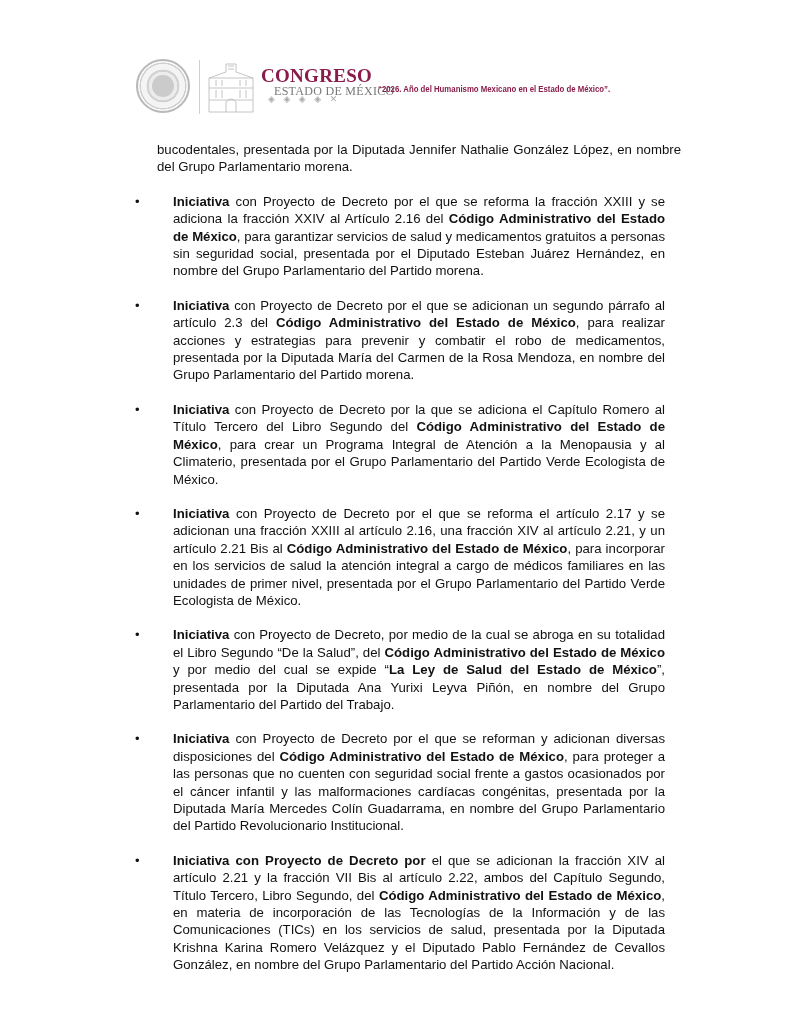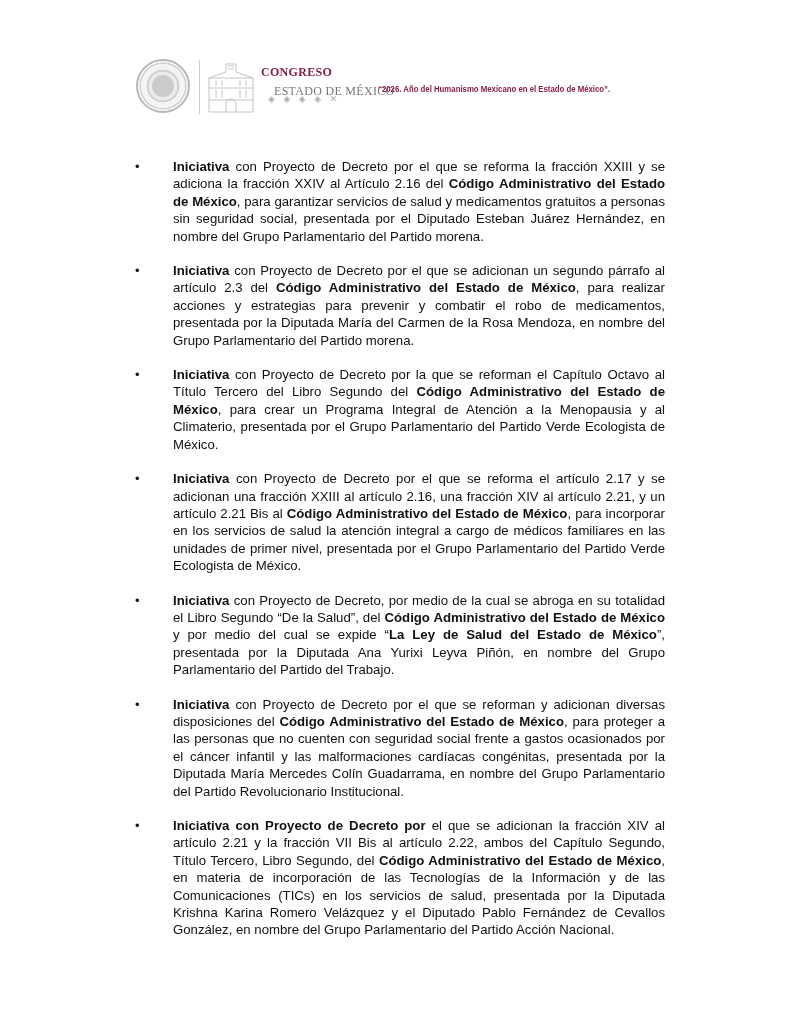--- a/index.html
+++ b/index.html
@@ -4,21 +4,21 @@
 <style>
   html, body { margin: 0; padding: 0; background: #ffffff; }
   body { width: 791px; height: 1024px; position: relative; overflow: hidden;
          font-family: "Liberation Sans", sans-serif; color: #111; }
   .header { position: absolute; left: 0; top: 0; width: 791px; height: 130px; }
   .seal { position: absolute; left: 136px; top: 59px; width: 54px; height: 54px; border-radius: 50%;
           border: 2px solid #b8b8b8; box-sizing: border-box; background: radial-gradient(circle, #ececec 0 40%, #d2d2d2 41% 46%, #f4f4f4 47% 62%, #cfcfcf 63% 66%, #fafafa 67%); }
   .seal-inner { position: absolute; left: 14px; top: 14px; width: 22px; height: 22px; border-radius: 50%; background: #bdbdbd; opacity: .7; }
   .vdivider { position: absolute; left: 199px; top: 60px; width: 1px; height: 54px; background: #cfcfcf; }
   .building { position: absolute; left: 206px; top: 58px; width: 50px; height: 56px; }
-  .congreso { position: absolute; left: 261px; top: 65px; font-family: "Liberation Serif", serif; font-weight: bold; font-size: 12px; color: #8a1c4a; letter-spacing: 0.3px; }
+  .congreso { position: absolute; left: 261px; top: 65px; font-family: "Liberation Serif", serif; font-weight: bold; font-size: 19px; color: #8a1c4a; letter-spacing: 0.3px; }
   .estado { position: absolute; left: 266px; top: 84px; font-family: "Liberation Serif", serif; font-size: 12px; color: #777; letter-spacing: 0.3px; padding-left: 8px; }
   .ornaments { position: absolute; left: 268px; top: 94px; font-size: 9px; color: #aaa; letter-spacing: 3px; }
   .motto { position: absolute; left: 378px; top: 83px; font-size: 9.5px; font-weight: bold; color: #8a1c4a; transform: scaleX(0.82); transform-origin: left top; white-space: nowrap; }
   .content { position: absolute; left: 157px; top: 141px; width: 524px; font-size: 13.2px; line-height: 17.4px; }
   .para { text-align: justify; margin: 0; }
   .item { position: relative; margin-top: 17px; }
   .bullet { position: absolute; left: -22px; top: 0; font-size: 13px; }
   .item p { text-align: justify; margin: 16px; }
   b { font-weight: bold; }
 </style>
@@ -39,32 +39,33 @@
       <path d="M22 8 h6 M22 11 h6"></path>
     </g>
   </svg>
   <div class="congreso">CONGRESO</div>
   <div class="estado">ESTADO DE MÉXICO</div>
   <div class="ornaments">◈ ◈ ◈ ◈ ✕</div>
   <div class="motto">“2026. Año del Humanismo Mexicano en el Estado de México”.</div>
 </div>
 
 <div class="content">
+  <p class="para">bucodentales, presentada por la Diputada Jennifer Nathalie González López, en nombre del Grupo Parlamentario morena.</p>
   <div id="items">
       <div class="item">
         <span class="bullet">•</span>
         <p><b>Iniciativa</b><span> con Proyecto de Decreto por el que se reforma la fracción XXIII y se adiciona la fracción XXIV al Artículo 2.16 del </span><b>Código Administrativo del Estado de México</b><span>, para garantizar servicios de salud y medicamentos gratuitos a personas sin seguridad social, presentada por el Diputado Esteban Juárez Hernández, en nombre del Grupo Parlamentario del Partido morena.</span></p>
       </div>
       <div class="item">
         <span class="bullet">•</span>
         <p><b>Iniciativa</b><span> con Proyecto de Decreto por el que se adicionan un segundo párrafo al artículo 2.3 del </span><b>Código Administrativo del Estado de México</b><span>, para realizar acciones y estrategias para prevenir y combatir el robo de medicamentos, presentada por la Diputada María del Carmen de la Rosa Mendoza, en nombre del Grupo Parlamentario del Partido morena.</span></p>
       </div>
       <div class="item">
         <span class="bullet">•</span>
-        <p><b>Iniciativa</b><span> con Proyecto de Decreto por la que se reforman el Capítulo Octavo al Título Tercero del Libro Segundo del </span><b>Código Administrativo del Estado de México</b><span>, para crear un Programa Integral de Atención a la Menopausia y al Climaterio, presentada por el Grupo Parlamentario del Partido Verde Ecologista de México.</span></p>
+        <p><b>Iniciativa</b><span> con Proyecto de Decreto por la que se adiciona el Capítulo Romero al Título Tercero del Libro Segundo del </span><b>Código Administrativo del Estado de México</b><span>, para crear un Programa Integral de Atención a la Menopausia y al Climaterio, presentada por el Grupo Parlamentario del Partido Verde Ecologista de México.</span></p>
       </div>
       <div class="item">
         <span class="bullet">•</span>
         <p><b>Iniciativa</b><span> con Proyecto de Decreto por el que se reforma el artículo 2.17 y se adicionan una fracción XXIII al artículo 2.16, una fracción XIV al artículo 2.21, y un artículo 2.21 Bis al </span><b>Código Administrativo del Estado de México</b><span>, para incorporar en los servicios de salud la atención integral a cargo de médicos familiares en las unidades de primer nivel, presentada por el Grupo Parlamentario del Partido Verde Ecologista de México.</span></p>
       </div>
       <div class="item">
         <span class="bullet">•</span>
         <p><b>Iniciativa</b><span> con Proyecto de Decreto, por medio de la cual se abroga en su totalidad el Libro Segundo “De la Salud”, del </span><b>Código Administrativo del Estado de México</b><span> y por medio del cual se expide “</span><b>La Ley de Salud del Estado de México</b><span>”, presentada por la Diputada Ana Yurixi Leyva Piñón, en nombre del Grupo Parlamentario del Partido del Trabajo.</span></p>
       </div>
       <div class="item">

